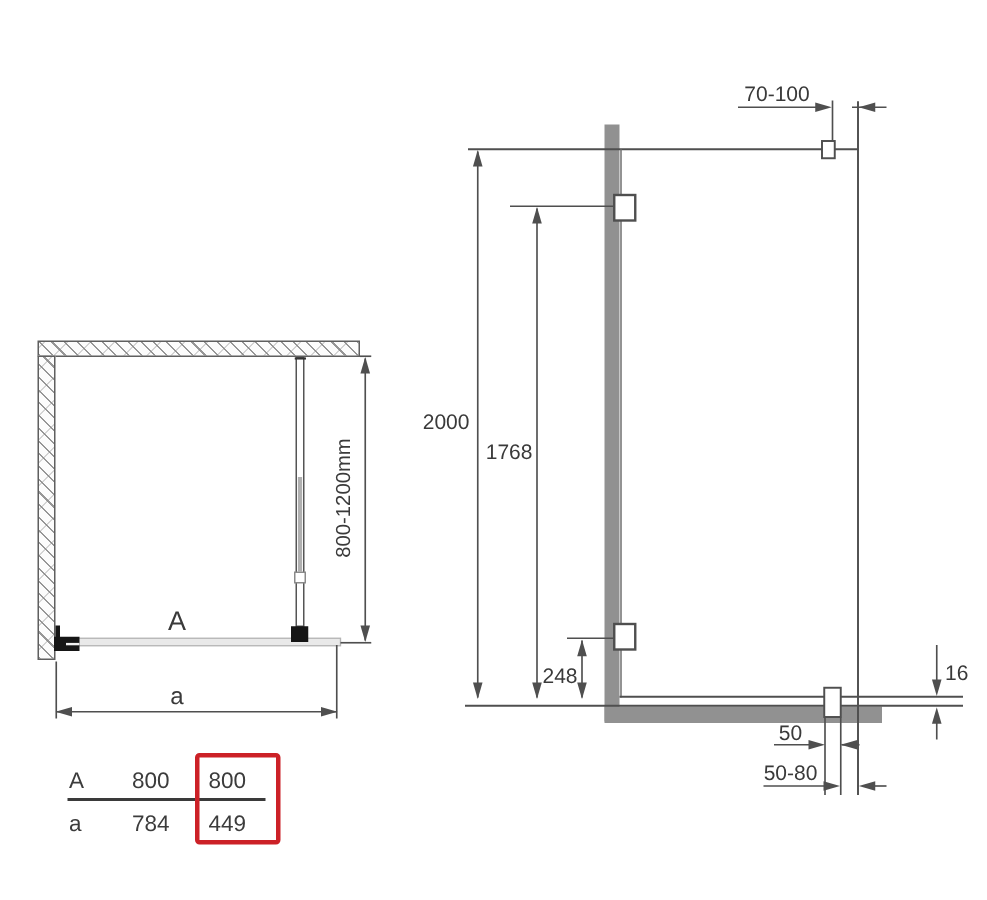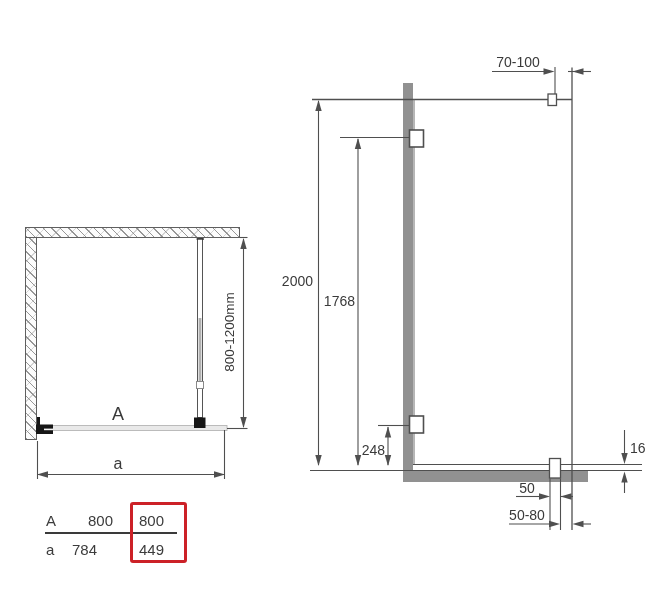--- a/index.html
+++ b/index.html
@@ -152,19 +152,19 @@
   </svg>
 
   <div>
     <div class="tbl-cell" style="left:46px;top:512px;width:14px;">A</div>
     <div class="tbl-cell tbl-right" style="left:88px;top:512px;width:35px;">800</div>
     <div class="tbl-cell tbl-right" style="left:139px;top:512px;width:33px;">800</div>
 
     <div id="tbl-divider"></div>
 
     <div class="tbl-cell" style="left:46px;top:541px;width:14px;">a</div>
-    <div class="tbl-cell tbl-right" style="left:72px;top:541px;width:35px;">784</div>
+    <div class="tbl-cell tbl-right" style="left:88px;top:541px;width:35px;">784</div>
     <div class="tbl-cell tbl-right" style="left:139px;top:541px;width:33px;">449</div>
 
     <div id="highlight-box" style="border-color: rgb(204, 33, 39);"></div>
   </div>
 
 </div>
 
 </body></html>

